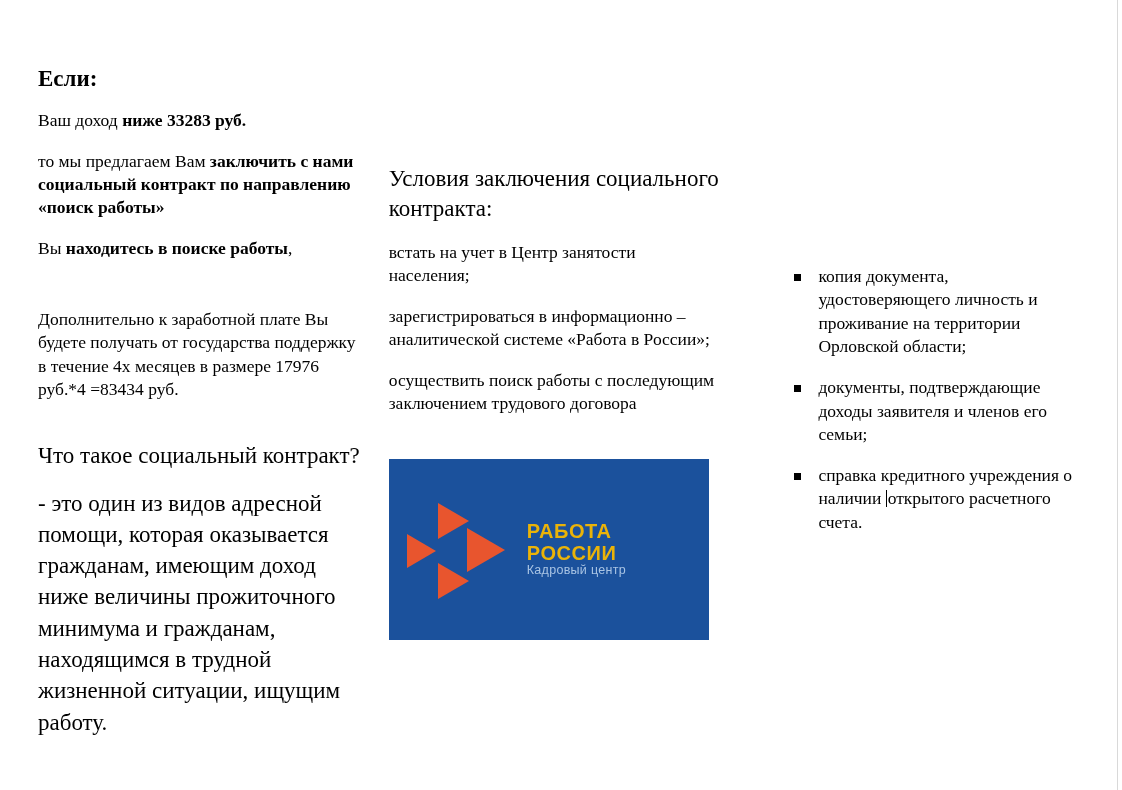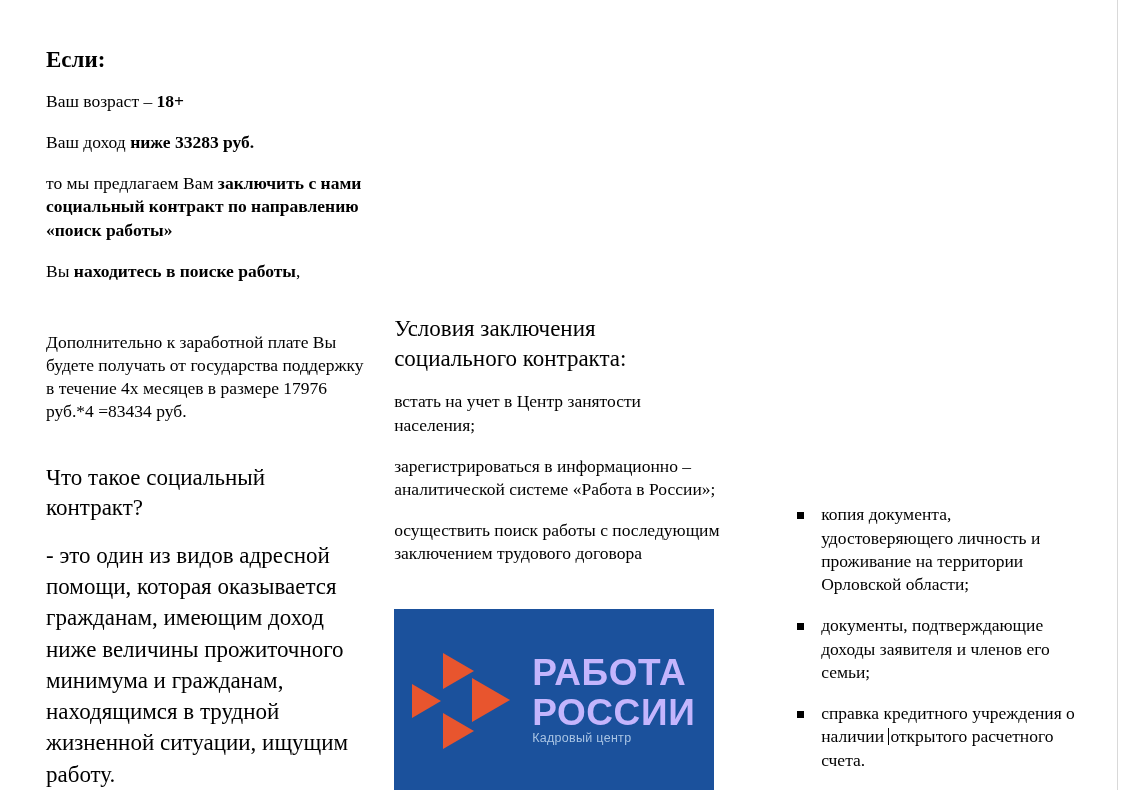--- a/index.html
+++ b/index.html
@@ -16,22 +16,22 @@
     font-family: "Liberation Serif", "DejaVu Serif", serif;
     color: #000000;
     -webkit-font-smoothing: antialiased;
   }
 
   .page {
     position: absolute;
     inset: 0;
     display: flex;
     flex-direction: row;
-    align-items: flex-end;
-    padding: 14px 0 0 12px;
+    align-items: center;
+    padding: 14px 0 0 4px;
     box-sizing: border-box;
   }
 
   
   .col {
     box-sizing: border-box;
   }
   .col-1 {
     width: 380px;
     padding: 0 22px 0 34px;
@@ -163,23 +163,23 @@
     border-width: 22px 0 22px 38px;
     border-color: transparent transparent transparent #e8552e;
   }
 
   .logo-text {
     margin-left: 20px;
     font-family: "Liberation Sans", "DejaVu Sans", sans-serif;
   }
   .logo-text .l1,
   .logo-text .l2 {
-    color: #c4b5fd;
+    color: #eab308;
     font-weight: bold;
-    font-size: 37px;
+    font-size: 20px;
     letter-spacing: 0.6px;
     line-height: 1.07;
   }
   .logo-text .l3 {
     color: #a9c4e4;
     font-size: 12.5px;
     letter-spacing: 0.3px;
     line-height: 1.1;
   }
 
@@ -194,21 +194,20 @@
 </style>
 </head>
 <body>
 
 <div class="page">
 
   <div class="col col-1">
 
     <div class="h-big">Если:</div>
 
-    <p class="para"><span>Ваш возраст – </span><b>18+</b></p>
 
     <p class="para"><span>Ваш доход </span><b>ниже 33283 руб.</b></p>
 
     <p class="para"><span>то мы предлагаем Вам </span><b>заключить с нами социальный контракт по направлению «поиск работы»</b></p>
 
     <p class="para"><span>Вы </span><b>находитесь в поиске работы</b><span>,</span></p>
 
     <div class="spacer-lg"></div>
 
     <p class="para">Дополнительно к заработной плате Вы будете получать от государства поддержку в течение 4х месяцев в размере 17976 руб.*4 =83434 руб.</p>

